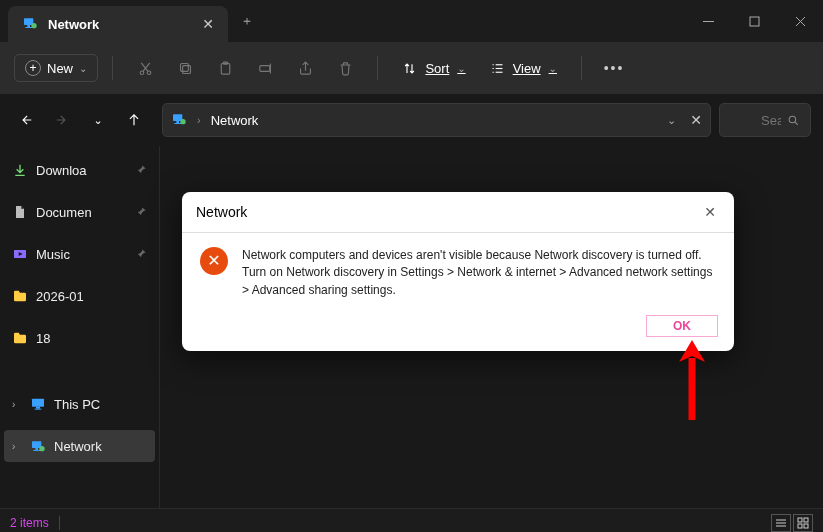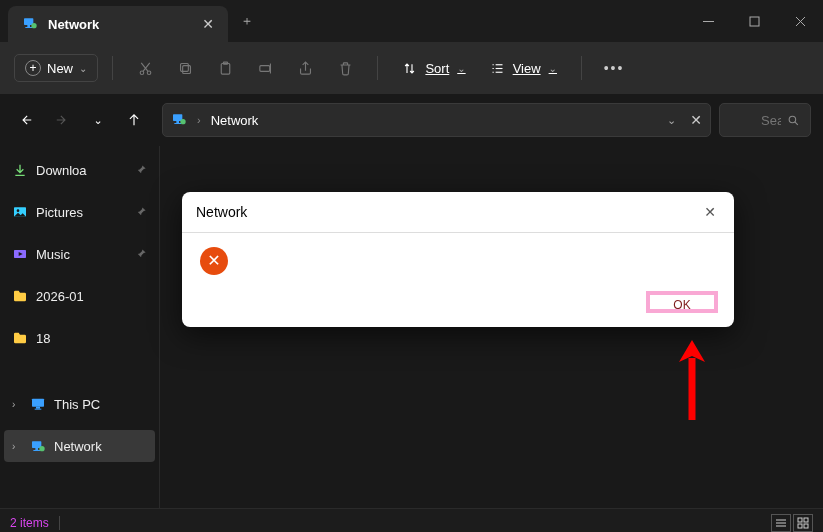--- a/index.html
+++ b/index.html
@@ -137,23 +137,24 @@
   .dlg-title .x{margin-left:auto;width:20px;height:20px;display:flex;align-items:center;justify-content:center;color:#555;font-size:14px;}
   .dlg-body{display:flex;gap:14px;padding:14px 18px 6px 18px;font-size:12px;line-height:1.45;color:#222;}
   .dlg-err{
     width:28px;height:28px;border-radius:50%;
     background:#e74c0e;flex-shrink:0;
     display:flex;align-items:center;justify-content:center;color:#fff;font-size:16px;
   }
   .dlg-foot{display:flex;justify-content:flex-end;padding:10px 16px 14px;}
   .okbtn{
     min-width:72px;height:22px;
-    border:4px solid #f9a8d4;background:#fff;
-    font-size:12px;text-align:center;line-height:20px;color:#7f1d1d;
+    border:1px solid #f9a8d4;background:#fff;
+    font-size:12px;text-align:center;line-height:20px;color:#ec4899;
     cursor:pointer;
+    font-weight:bold;
   }
 
   
   .arrow-annot{
     position:absolute;left:677px;top:340px;
     width:30px;height:80px;pointer-events:none;
   }
 
   
   .yellow{color:#ffcc44;}
@@ -318,28 +319,27 @@
           <svg viewBox="0 0 24 24" fill="none" stroke="currentColor" stroke-width="2">
             <path d="M12 4v11M7 11l5 5 5-5M5 20h14"></path>
           </svg>
         </span>
       <span>Downloa</span>
       <span class="pin"><svg viewBox="0 0 24 24" fill="currentColor">
             <path d="M14 3l7 7-4 1-5 5-1 4-7-7 4-1 5-5z"></path>
           </svg></span>
     </div>
     <div class="sitem">
-      <span class="ic cyan">
+      <span class="ic" style="color:#bcbcbc">
           <svg viewBox="0 0 24 24" fill="currentColor">
-            <rect x="3" y="5" width="18" height="14" rx="1"></rect>
-            <circle cx="9" cy="10" r="2" fill="#191919"></circle>
-            <path d="M3 19l6-6 4 4 3-3 5 5z" fill="#191919"></path>
-          </svg>
-        </span>
-      <span>Pictures</span>
+            <path d="M6 3h8l4 4v14H6z"></path>
+            <path d="M14 3v4h4" fill="#191919"></path>
+          </svg>
+        </span>
+      <span>Documen</span>
       <span class="pin"><svg viewBox="0 0 24 24" fill="currentColor">
             <path d="M14 3l7 7-4 1-5 5-1 4-7-7 4-1 5-5z"></path>
           </svg></span>
     </div>
     <div class="sitem">
       <span class="ic purple">
           <svg viewBox="0 0 24 24" fill="currentColor">
             <rect x="3" y="6" width="18" height="12" rx="1"></rect>
             <path d="M10 9l6 3-6 3z" fill="#191919"></path>
           </svg>
@@ -418,20 +418,21 @@
   </div>
 </div>
 
 <div class="dialog">
   <div class="dlg-title">
     <span>Network</span>
     <span class="x">✕</span>
   </div>
   <div class="dlg-body">
     <div class="dlg-err">✕</div>
+    <div>Network computers and devices aren't visible because Network discovery is turned off. Turn on Network discovery in Settings &gt; Network &amp; internet &gt; Advanced network settings &gt; Advanced sharing settings.</div>
   </div>
   <div class="dlg-foot">
     <div class="okbtn">OK</div>
   </div>
 </div>
 
 <div class="arrow-annot">
   <svg viewBox="0 0 30 80">
     <path d="M15 80 L15 18" stroke="#ff0000" stroke-width="7" fill="none"></path>
     <path d="M15 0 L2 22 L15 16 L28 22 Z" fill="#ff0000"></path>

